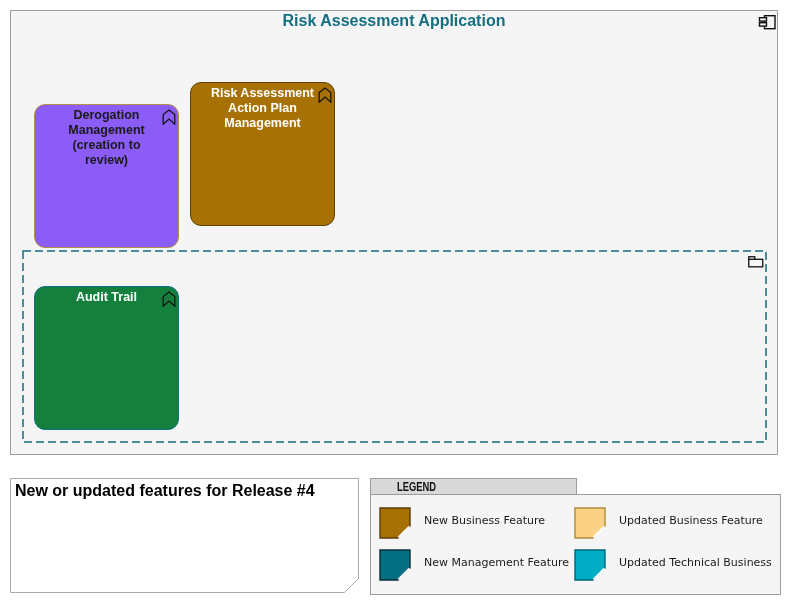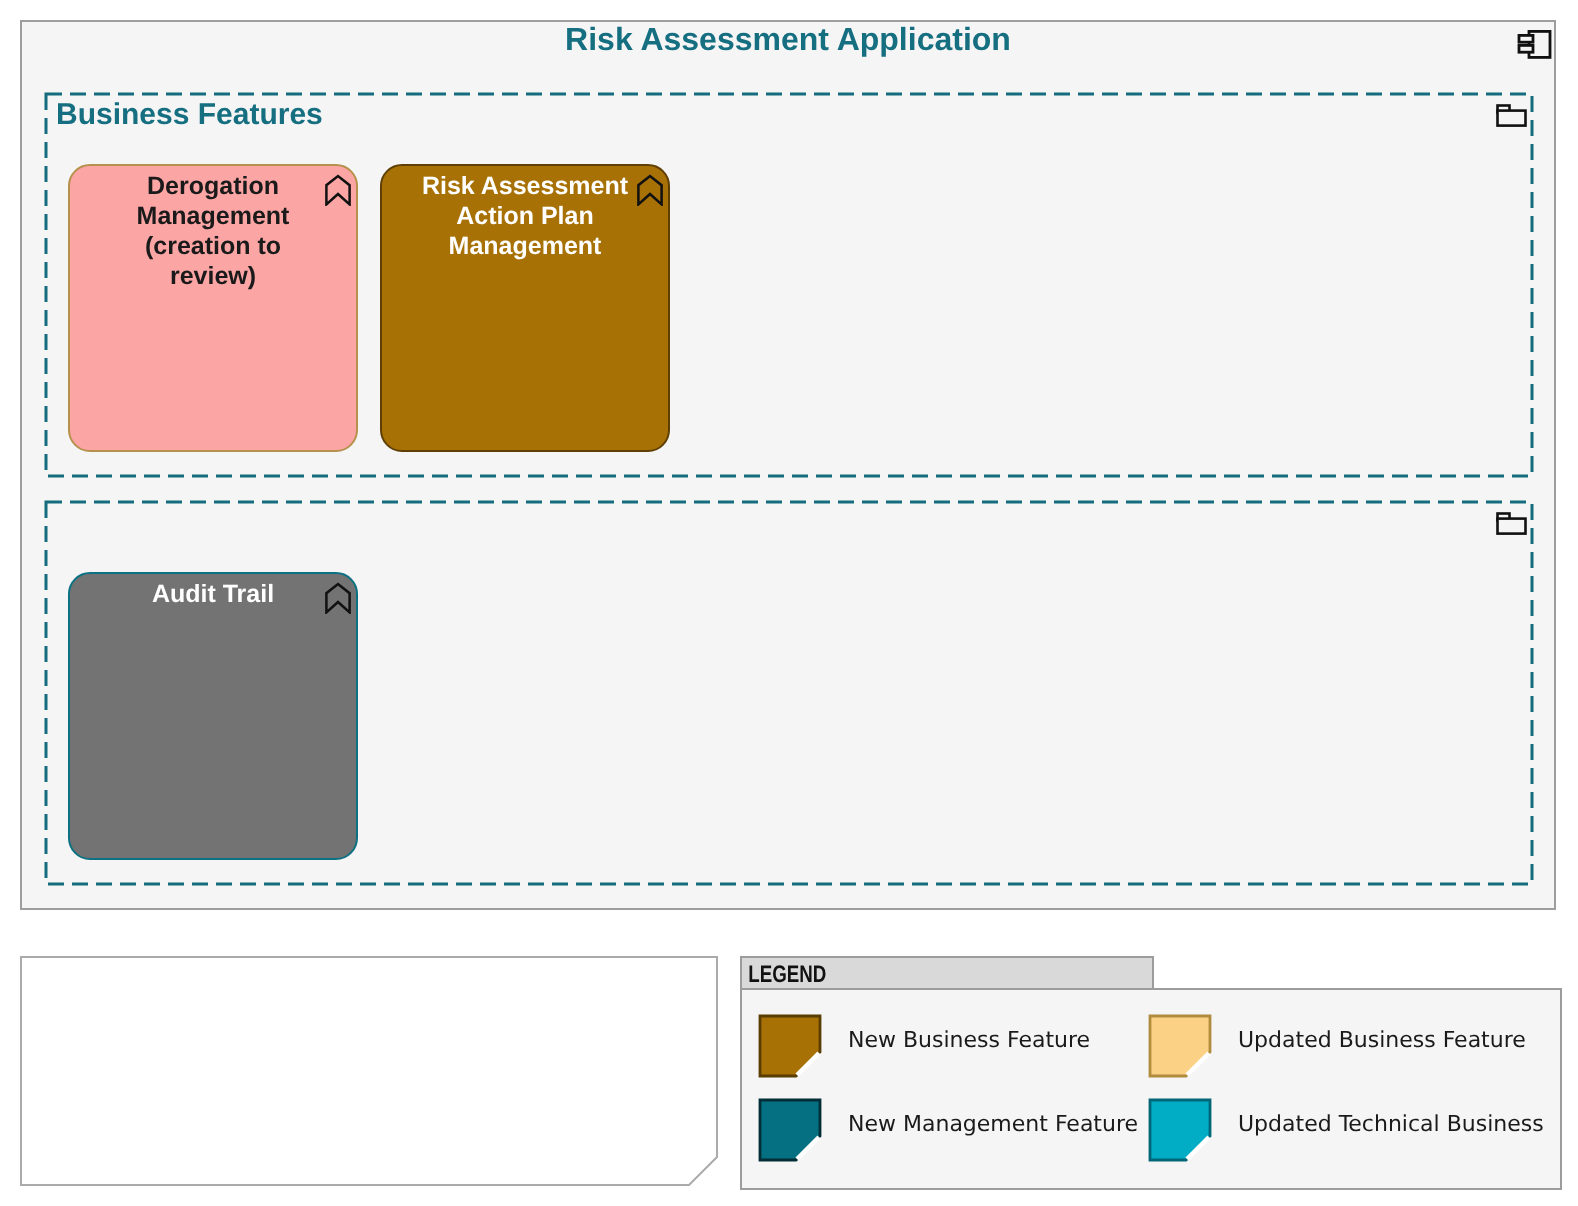--- a/index.html
+++ b/index.html
@@ -55,32 +55,22 @@
 <div class="stage">
 
   <div class="abs outer" style="background-color: rgb(245, 245, 245); border-color: rgb(158, 158, 158);"></div>
   <div class="abs outer-title" style="left: 10px; top: 12px; width: 768px; color: rgb(21, 111, 128);">Risk Assessment Application</div>
   <svg class="abs" style="left:754px;top:12px" width="24" height="19">
     <rect x="10.5" y="3.7" width="10.5" height="13" stroke-width="1.4" fill="#F5F5F5" stroke="#111111"></rect>
     <rect x="5.5" y="5.7" width="7" height="3.4" stroke-width="1.4" fill="#F5F5F5" stroke="#111111"></rect>
     <rect x="5.5" y="10.7" width="7" height="3.4" stroke-width="1.4" fill="#F5F5F5" stroke="#111111"></rect>
   </svg>
 
-  <div class="abs group group-biz">
-    <svg width="745" height="193">
-      <rect x="1" y="1" width="743" height="191" fill="none" stroke-width="1.5" stroke-dasharray="8 4" stroke="#156C7D"></rect>
-    </svg>
-    <div class="abs group-title" style="color: rgb(21, 111, 128);">Business Features</div>
-    <svg class="abs folder-icon" width="16" height="12">
-      <rect x="0.75" y="0.75" width="6" height="3.5" stroke-width="1.3" fill="#F5F5F5" stroke="#111111"></rect>
-      <rect x="0.75" y="3.3" width="14" height="7.5" stroke-width="1.3" fill="#F5F5F5" stroke="#111111"></rect>
-    </svg>
-  </div>
 
-  <div class="abs feature f1" style="background-color: #fca5a5; border-color: rgb(181, 145, 75);">
+  <div class="abs feature f1" style="background-color: #8b5cf6; border-color: rgb(181, 145, 75); margin-top: 22px;">
     <div class="abs feature-label" style="color: rgb(26, 26, 26);">Derogation
 Management
 (creation to
 review)</div>
     <svg class="abs bookmark" width="14" height="16">
       <path d="M 1.2,15.2 L 1.2,5.6 L 7,1 L 12.8,5.6 L 12.8,15.2 L 7,10 Z" fill="none" stroke-width="1.25" stroke="#111111"></path>
     </svg>
   </div>
 
   <div class="abs feature f2" style="background-color: rgb(168, 113, 6); border-color: rgb(94, 63, 4);">
@@ -95,34 +85,35 @@
   <div class="abs group group-tech">
     <svg width="745" height="193">
       <rect x="1" y="1" width="743" height="191" fill="none" stroke-width="1.5" stroke-dasharray="8 4" stroke="#156C7D"></rect>
     </svg>
     <svg class="abs folder-icon" width="16" height="12">
       <rect x="0.75" y="0.75" width="6" height="3.5" stroke-width="1.3" fill="#F5F5F5" stroke="#111111"></rect>
       <rect x="0.75" y="3.3" width="14" height="7.5" stroke-width="1.3" fill="#F5F5F5" stroke="#111111"></rect>
     </svg>
   </div>
 
-  <div class="abs feature f3" style="background-color: #737373; border-color: rgb(11, 113, 131);">
+  <div class="abs feature f3" style="background-color: #15803d; border-color: rgb(11, 113, 131);">
     <div class="abs feature-label" style="color: rgb(255, 255, 255);">Audit Trail</div>
     <svg class="abs bookmark" width="14" height="16">
       <path d="M 1.2,15.2 L 1.2,5.6 L 7,1 L 12.8,5.6 L 12.8,15.2 L 7,10 Z" fill="none" stroke-width="1.25" stroke="#111111"></path>
     </svg>
   </div>
 
   <div class="abs note">
     <svg width="350" height="115">
       <path d="M 0.5,0.5 L 348.5,0.5 L 348.5,100.5 L 334.5,114.5 L 0.5,114.5 Z" stroke-width="1" fill="#FFFFFF" stroke="#ABABAB"></path>
     </svg>
+    <div class="abs note-label">New or updated features for Release #4</div>
   </div>
 
-  <div class="abs legend-header" style="background-color: rgb(217, 217, 217);">
+  <div class="abs legend-header" style="background-color: rgb(217, 217, 217); padding-left: 23px;">
     <span class="legend-title">LEGEND</span>
   </div>
   <div class="abs legend-body" style="background-color: rgb(245, 245, 245);"></div>
 
   <svg class="abs swatch sw-r1c1">
     <path d="M 1,1 L 31,1 L 31,19 L 19,31 L 1,31 Z" stroke-width="1.4" fill="#A87106" stroke="#593D03"></path>
     <line x1="19.5" y1="30.5" x2="30.5" y2="19.5" stroke="#fff" stroke-width="2.2" stroke-linecap="butt"></line>
   </svg>
   <div class="abs legend-label ll-r1c1">New Business Feature</div>
 

